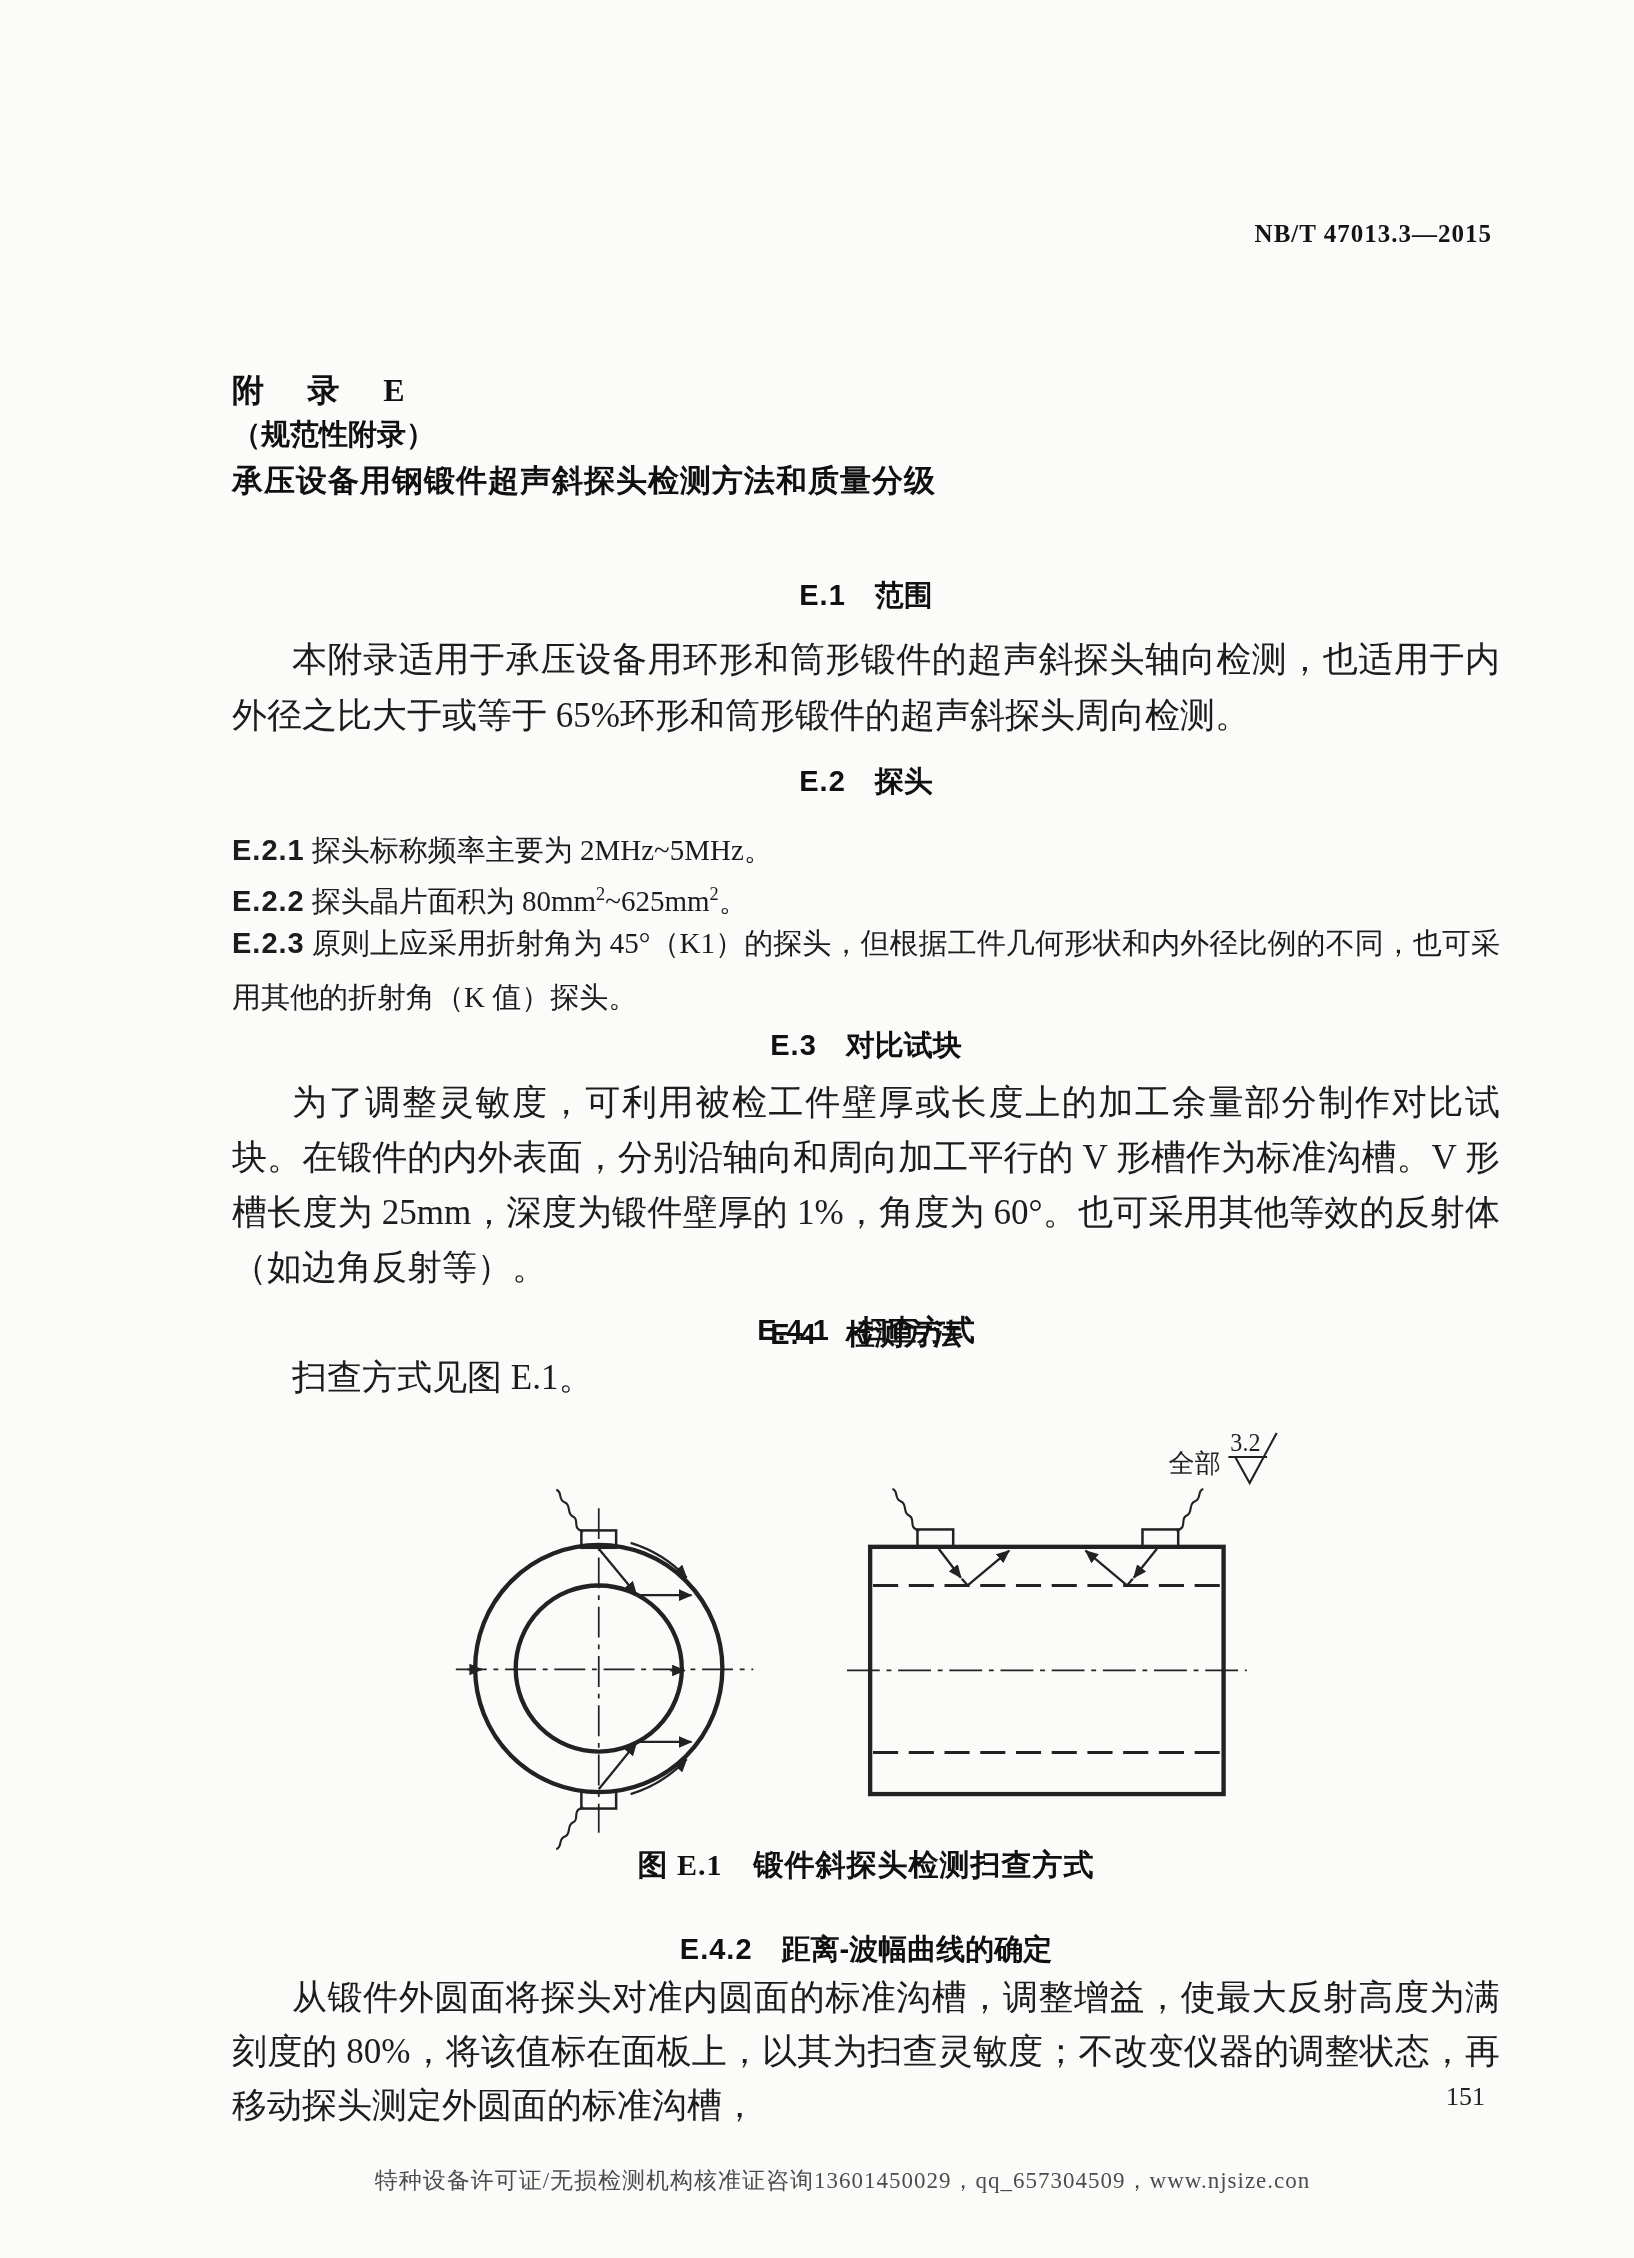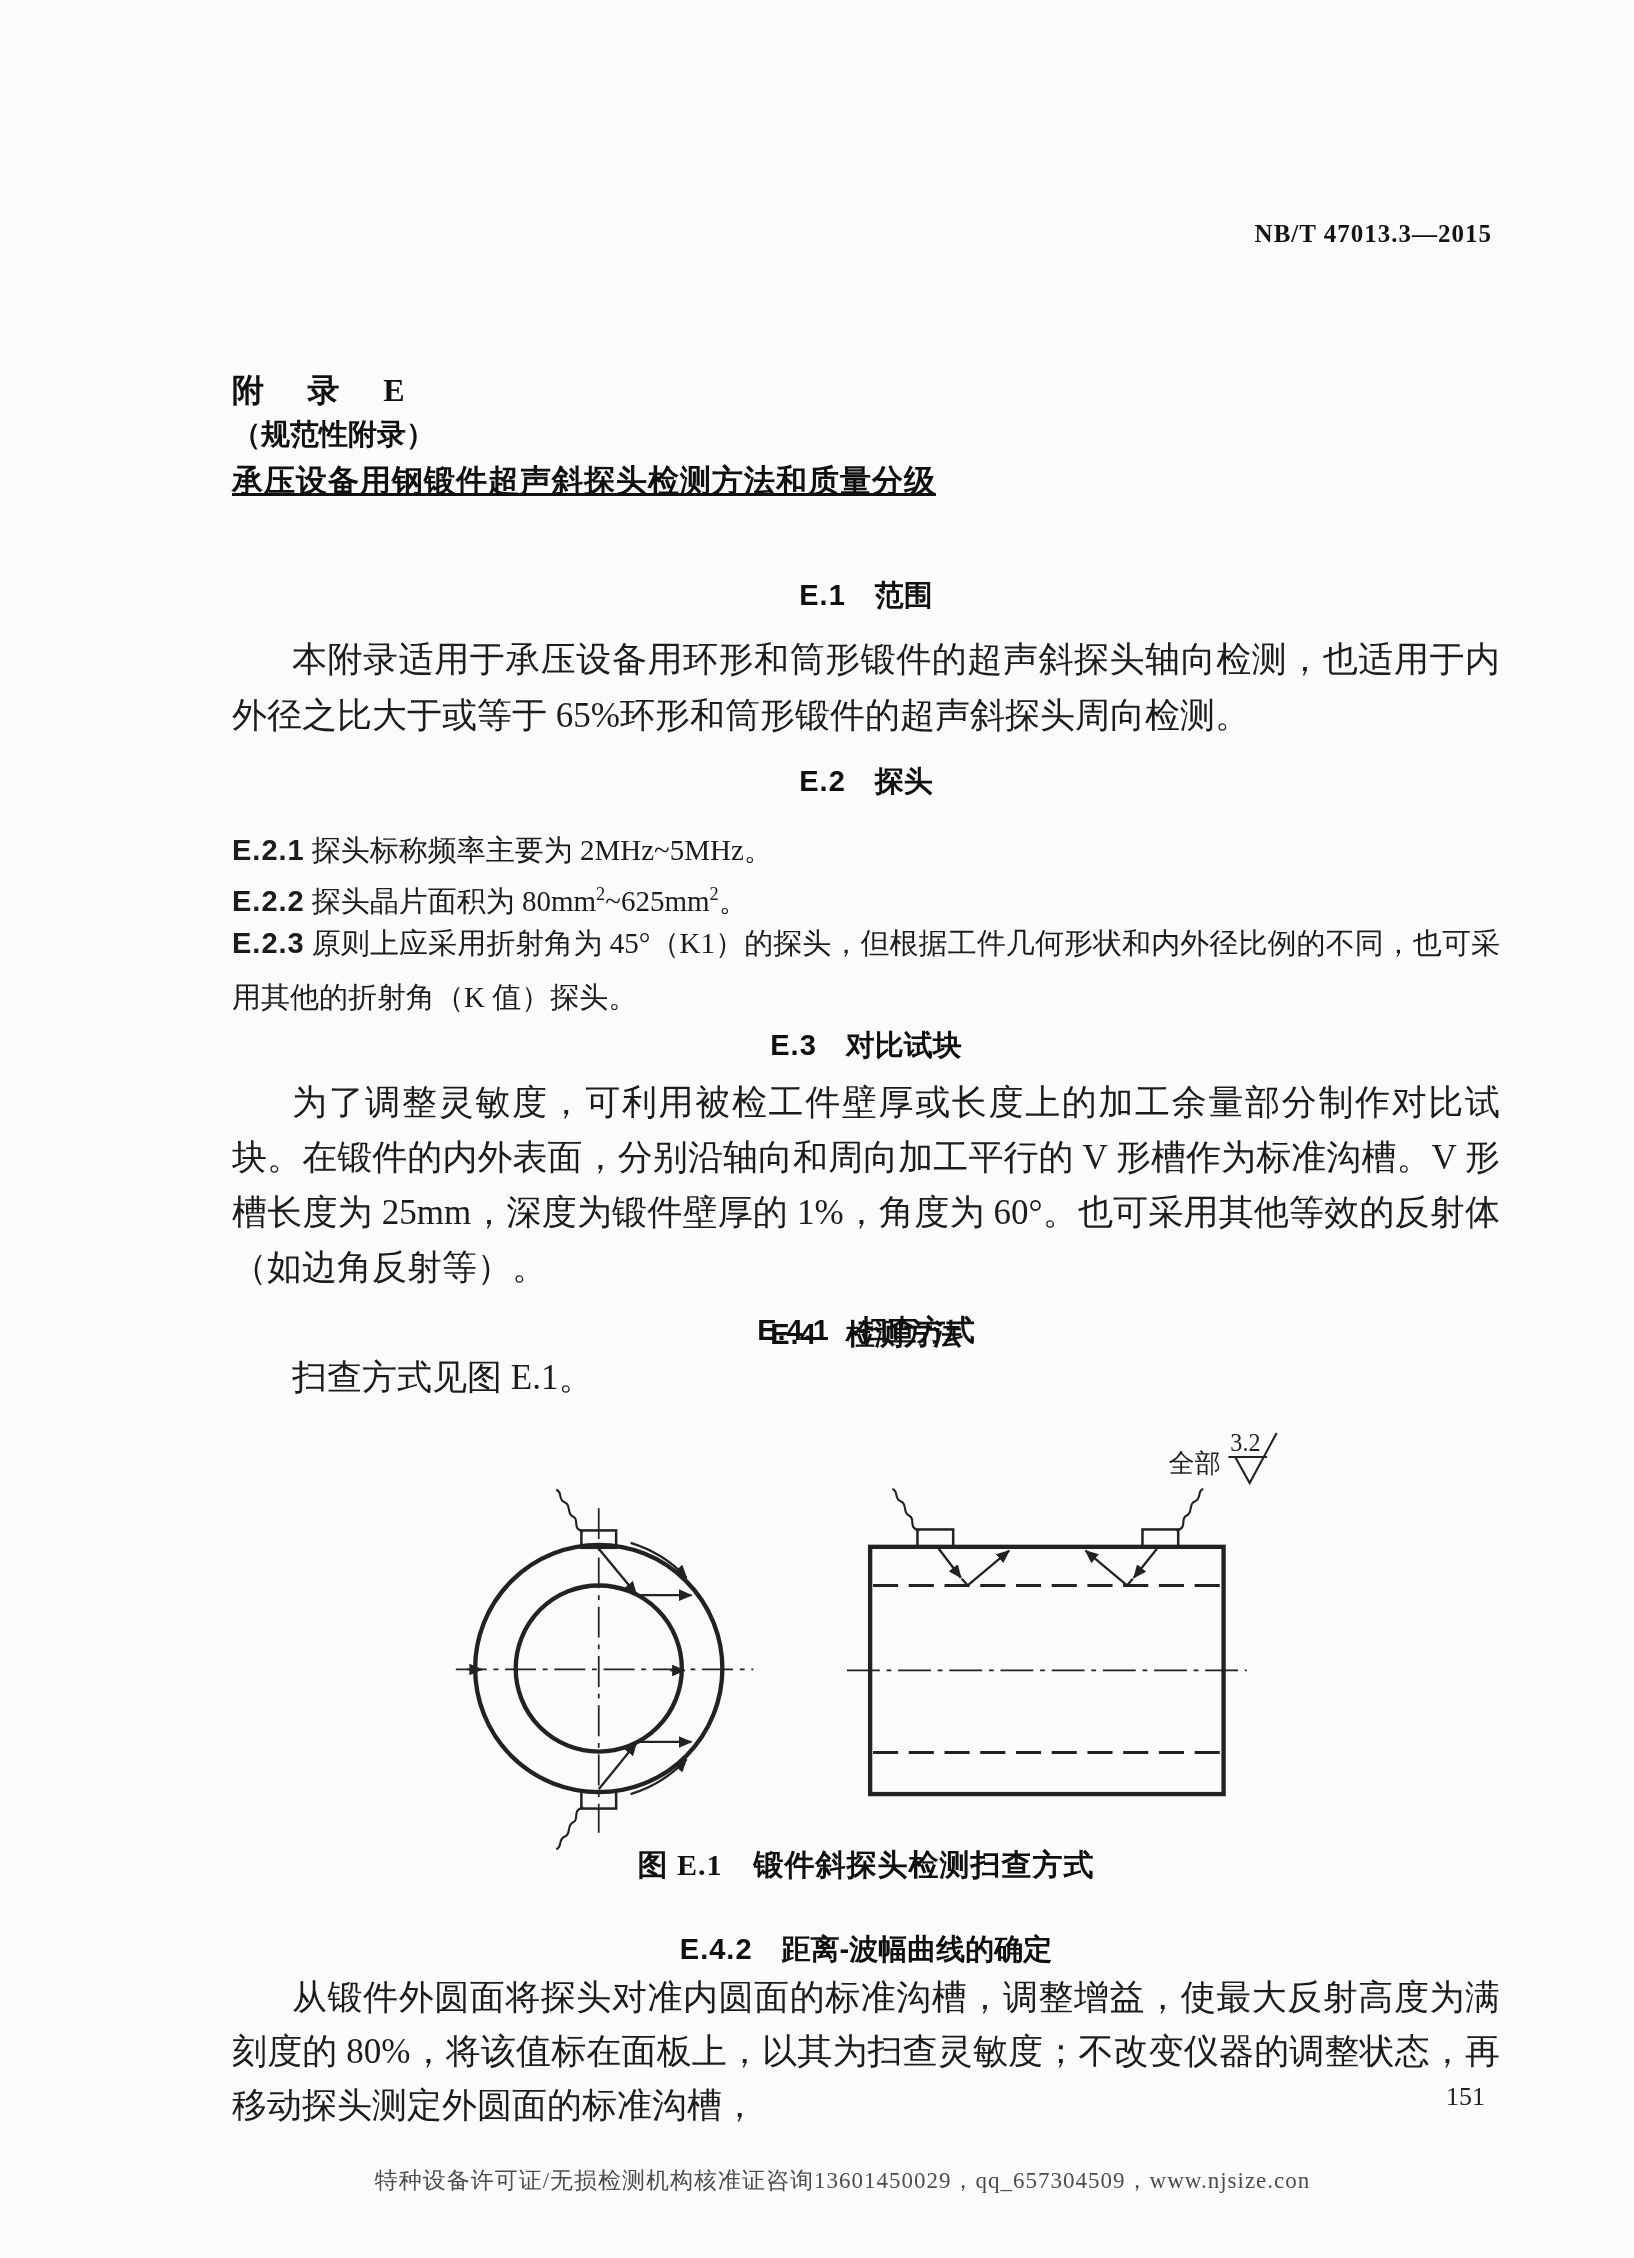--- a/index.html
+++ b/index.html
@@ -14,21 +14,21 @@
   
   .doc-ref{
     top:220px;right:143px;
     font-family:"Liberation Serif", serif;
     font-weight:bold;font-size:25px;letter-spacing:1px;color:#141414;
   }
   
   .title-col{left:232px;width:1268px;text-align:left;color:#101010;}
   .t-appendix{top:369px;font-size:32px;font-weight:bold;letter-spacing:5.8px;}
   .t-sub{top:415px;font-size:29px;font-weight:bold;}
-  .t-name{top:460px;font-size:31px;font-weight:bold;letter-spacing:1px;text-decoration:underline;}
+  .t-name{top:460px;font-size:31px;font-weight:bold;letter-spacing:1px;}
   
   .col{left:232px;width:1268px;text-align:center;}
   .h-sec{font-size:29px;font-weight:bold;color:#101010;font-family:"Liberation Sans","Liberation Serif",sans-serif;}
   .h-sec .num{margin-right:29px;letter-spacing:1px;}
   .body-p{font-size:35px;line-height:56px;text-align:justify;color:#1c1c1c;}
   .indent{text-indent:60px;}
   .clause{font-size:29px;line-height:54px;text-align:justify;color:#1c1c1c;}
   .clause .num{font-weight:bold;font-family:"Liberation Sans",sans-serif;margin-right:7px;letter-spacing:1px;}
   sup{font-size:18.3px;line-height:0;}
   .caption{top:1845px;font-size:30px;font-weight:bold;color:#101010;text-align:center;letter-spacing:1px;}

